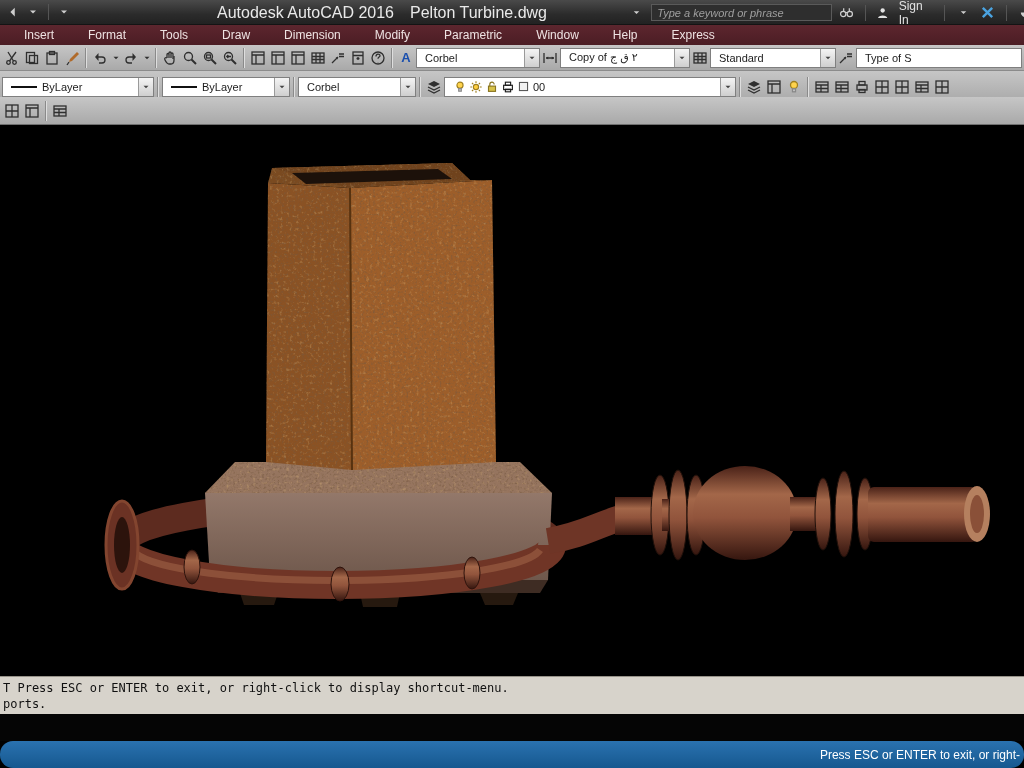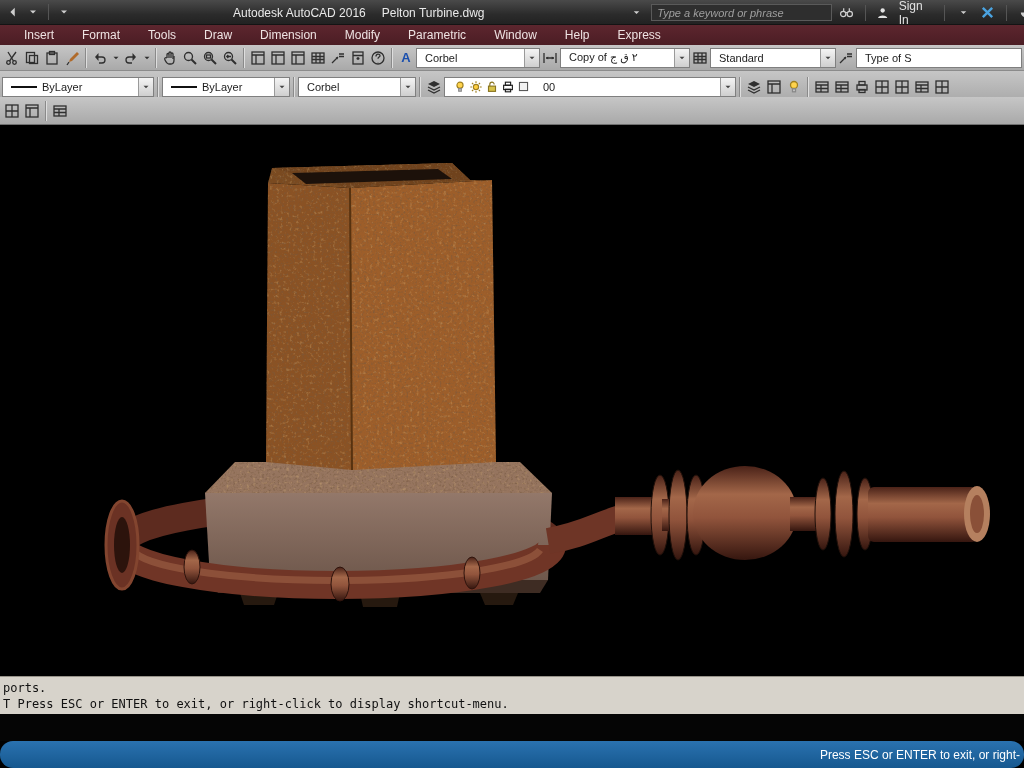--- a/index.html
+++ b/index.html
@@ -6,34 +6,34 @@
   html,body { width:1024px; height:768px; overflow:hidden; background:#000;
     font-family:"Liberation Sans", sans-serif; }
   .window { position:relative; width:1024px; height:768px; }
 
   
   .titlebar { position:absolute; top:0; left:0; width:1024px; height:25px;
     background:linear-gradient(#4a4a4a,#2b2b2b 60%,#222); border-bottom:1px solid #141414;
     display:flex; align-items:center; color:#cfcfcf; }
   .qat { display:flex; align-items:center; gap:2px; padding-left:4px; }
   .tb-btn { width:18px; height:18px; display:flex; align-items:center; justify-content:center; }
-  .title { position:absolute; left:233px; top:0; height:25px; display:flex; align-items:center;
-    gap:16px; font-size:12px; color:#e9e9e9; white-space:nowrap; }
+  .title { position:absolute; left:217px; top:0; height:25px; display:flex; align-items:center;
+    gap:16px; font-size:16px; color:#e9e9e9; white-space:nowrap; }
   .infocenter { position:absolute; left:628px; top:0; height:25px; display:flex; align-items:center; gap:6px; }
   .search-box { width:188px; height:17px; background:#2e2e2e; border:1px solid #5a5a5a;
     border-radius:0; color:#cfcfcf; font-size:11px; font-style:italic; padding:0 5px;
     font-family:"Liberation Sans", sans-serif; }
   .search-box::placeholder { color:#9f9f9f; font-style:italic; }
   .signin { display:flex; align-items:center; gap:9px; font-size:12px; color:#e2e2e2; }
   .vsep-dark { width:1px; height:16px; background:#1a1a1a; border-right:1px solid #555; margin:0 4px; }
 
   
   .menubar { position:absolute; top:25px; left:0; width:1024px; height:20px;
     background:linear-gradient(#5d262e,#4b1d24); display:flex; align-items:center;
-    padding-left:14px; gap:8px; }
+    padding-left:14px; gap:14px; }
   .menu-item { color:#efe3e3; font-size:12px; padding:0 10px; height:20px;
     display:flex; align-items:center; cursor:default; }
 
   
   .toolbar { position:absolute; left:0; width:1024px; display:flex; align-items:center;
     background:linear-gradient(#c6c6c6,#a9a9a9); border-bottom:1px solid #8b8b8b;
     padding:0 2px; overflow:hidden; }
   .toolbar.row1 { top:45px; height:26px; }
   .toolbar.row2 { top:71px; height:32px; }
   .toolbar.row3 { top:97px; height:28px; border-bottom:1px solid #6f6f6f; }
@@ -467,21 +467,21 @@
         <svg class="ico" width="14" height="14">
             <use href="#s-lock"></use>
           </svg>
         <svg class="ico" width="14" height="14">
             <use href="#s-printer"></use>
           </svg>
         <svg class="ico" width="13" height="13">
             <use href="#s-swatch"></use>
           </svg>
       </span>
-      <span class="cval" style="margin-left:13px">00</span>
+      <span class="cval" style="margin-left:3px">00</span>
       <span class="cbtn">
           <svg class="ico" width="10" height="10">
             <use href="#s-caret"></use>
           </svg>
         </span>
     </div>
     <div class="sep"></div>
     <div class="tool-btn">
         <svg class="ico" width="16" height="16">
           <use href="#s-layers"></use>
@@ -624,22 +624,22 @@
       <ellipse cx="823" cy="389" rx="8" ry="36" fill="url(#met)" stroke="#20100a"></ellipse>
       <ellipse cx="844" cy="389" rx="9" ry="43" fill="url(#met)" stroke="#20100a"></ellipse>
       <ellipse cx="865" cy="389" rx="8" ry="36" fill="url(#met)" stroke="#20100a"></ellipse>
       <rect x="868" y="362" width="110" height="55" rx="6" fill="url(#met)"></rect>
       <ellipse cx="977" cy="389" rx="13" ry="28" fill="#b5805f"></ellipse>
       <ellipse cx="977" cy="389" rx="7" ry="19" fill="#8a5038"></ellipse>
     </svg>
   </div>
 
   <div class="cmdline">
+    <div>T Press ESC or ENTER to exit, or right-click to display shortcut-menu.</div>
     <div>ports.</div>
-    <div>T Press ESC or ENTER to exit, or right-click to display shortcut-menu.</div>
   </div>
 
   <div class="blackstrip"></div>
 
   <div class="statusbar">
     <span>Press ESC or ENTER to exit, or right-</span>
   </div>
 
 </div>
 

